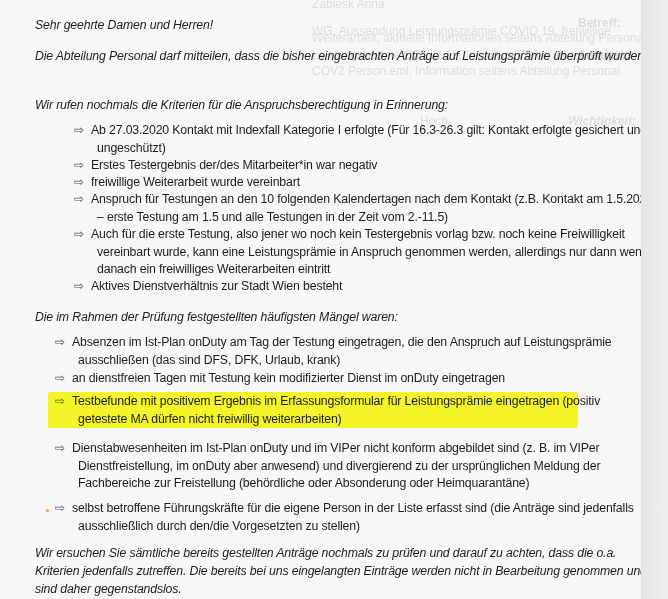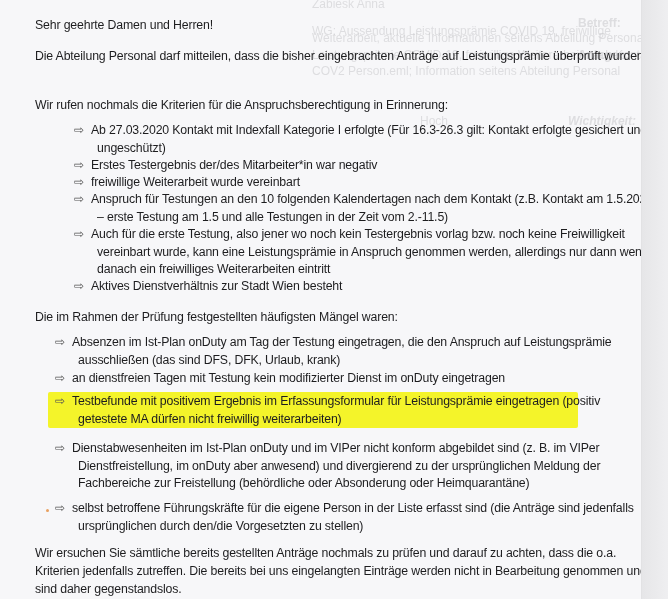--- a/index.html
+++ b/index.html
@@ -18,21 +18,21 @@
     background:linear-gradient(to right,#e6e6e8,#efeff1);
     border-left:1px solid #e2e2e4;
   }
   .ghost {
     position:absolute; color:#c9c9cc; font-size:12px; white-space:nowrap;
     opacity:0.55; pointer-events:none;
   }
   .ghost.bold { font-weight:bold;text-align:center; }
   .txt {
     position:absolute; color:#1d1d1f; font-size:12.3px; line-height:18px;
-    letter-spacing:-0.15px; white-space:nowrap;
+    letter-spacing:-0.15px; white-space:nowrap;font-style:italic;
   }
   .item { position:absolute; color:#1d1d1f; font-size:12.3px; line-height:17.5px; letter-spacing:-0.15px; }
   .item .arrow {
     position:absolute; left:0; top:0; color:#555; font-size:12px;
   }
   .item .body { display:block; padding-left:17px; }
   .item .body span.line { display:block; white-space:nowrap; }
   .item .body span.cont { padding-left:6px; }
   .hl-block {
     position:absolute; left:48px; top:392px; width:530px; height:36px;
@@ -137,21 +137,21 @@
         <span class="line cont">Dienstfreistellung, im onDuty aber anwesend) und divergierend zu der ursprünglichen Meldung der</span>
         <span class="line cont">Fachbereiche zur Freistellung (behördliche oder Absonderung oder Heimquarantäne)</span>
       </span>
     </div>
 
     <div class="dot"></div>
     <div class="item" style="left:55px;top:500px;">
       <span class="arrow">⇨</span>
       <span class="body">
         <span class="line">selbst betroffene Führungskräfte für die eigene Person in der Liste erfasst sind (die Anträge sind jedenfalls</span>
-        <span class="line cont">ursprünglichen durch den/die Vorgesetzten zu stellen)</span>
+        <span class="line cont">ausschließlich durch den/die Vorgesetzten zu stellen)</span>
       </span>
     </div>
   </div>
 
   <div class="txt" style="left:35px;top:544px;">Wir ersuchen Sie sämtliche bereits gestellten Anträge nochmals zu prüfen und darauf zu achten, dass die o.a.</div>
   <div class="txt" style="left:35px;top:562px;">Kriterien jedenfalls zutreffen. Die bereits bei uns eingelangten Einträge werden nicht in Bearbeitung genommen und</div>
   <div class="txt" style="left:35px;top:580px;">sind daher gegenstandslos.</div>
 </div>
 
 <div class="edge"></div>

